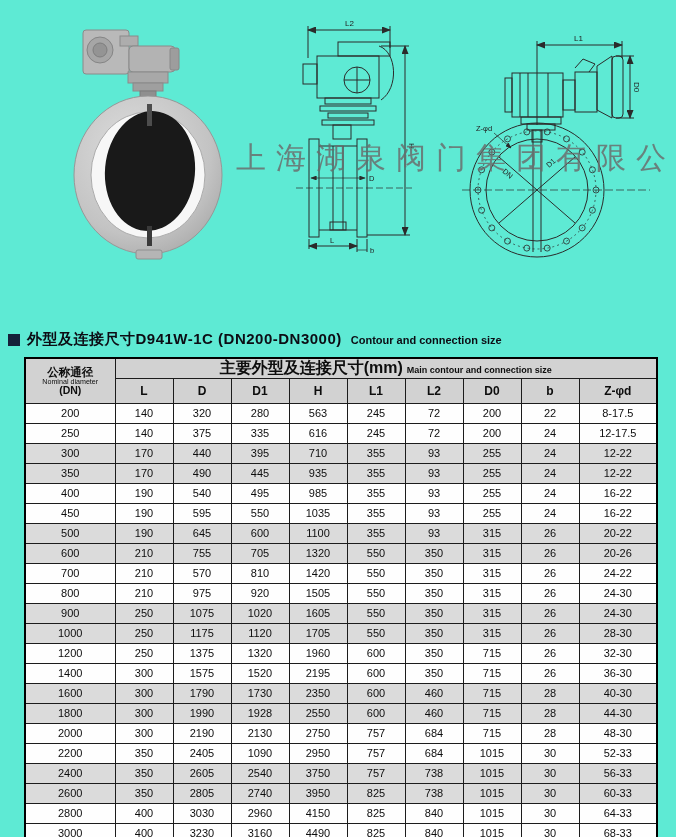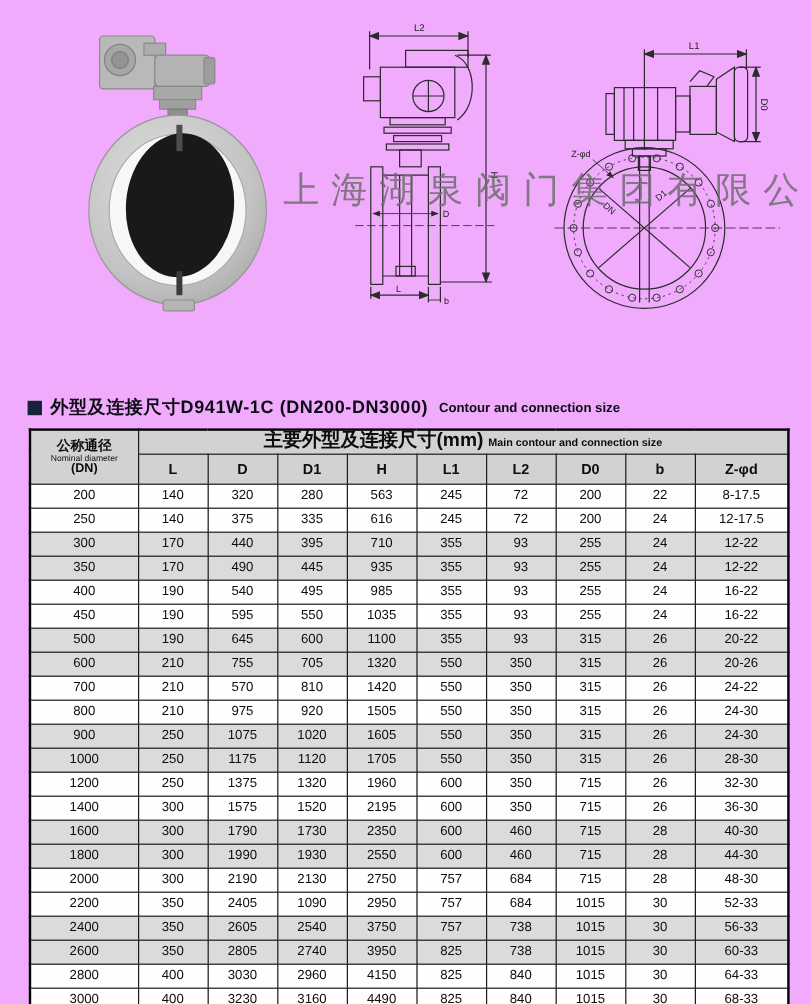--- a/index.html
+++ b/index.html
@@ -1,30 +1,30 @@
 <!DOCTYPE html>
 <html><head>
 <meta charset="utf-8">
 <style>
   html,body{margin:0;padding:0;background:#ffffff;}
   .page{
-    position:relative;width:676px;height:837px;background:#f0abfc;
+    position:relative;width:676px;height:837px;background:#5eead4;
     font-family:"Liberation Sans", sans-serif;color:#101010;overflow:hidden;text-decoration:underline;
   }
   
   .drawings{position:absolute;left:0;top:0;width:676px;height:330px;}
   svg text{font-family:"Liberation Sans", sans-serif;fill:#222;}
   .watermark{
     position:absolute;left:236px;top:138px;z-index:5;
     font-size:30px;letter-spacing:10px;font-weight:500;color:#6b6b6b;opacity:.82;
     white-space:nowrap;font-family:"Liberation Sans", sans-serif;
   }
   
   .section-title{
-    position:absolute;left:23px;top:330px;display:flex;align-items:center;gap:7px;
+    position:absolute;left:8px;top:330px;display:flex;align-items:center;gap:7px;
     white-space:nowrap;
     justify-content:flex-end;
   }
   .title-square{width:12px;height:12px;background:#16213a;flex:0 0 auto;}
   .title-zh{font-size:15px;font-weight:bold;color:#0c0c14;letter-spacing:.5px;}
   .title-en{font-size:11px;font-weight:bold;color:#0c0c14;margin-left:2px;}
   
   table.dim{
     position:absolute;left:24px;top:357px;width:632px;
     border-collapse:collapse;table-layout:fixed;
@@ -418,21 +418,21 @@
           <td>600</td>
           <td>460</td>
           <td>715</td>
           <td>28</td>
           <td>40-30</td>
         </tr>
         <tr class="shaded">
           <td>1800</td>
           <td>300</td>
           <td>1990</td>
-          <td>1930</td>
+          <td>1928</td>
           <td>2550</td>
           <td>600</td>
           <td>460</td>
           <td>715</td>
           <td>28</td>
           <td>44-30</td>
         </tr>
         <tr>
           <td>2000</td>
           <td>300</td>

